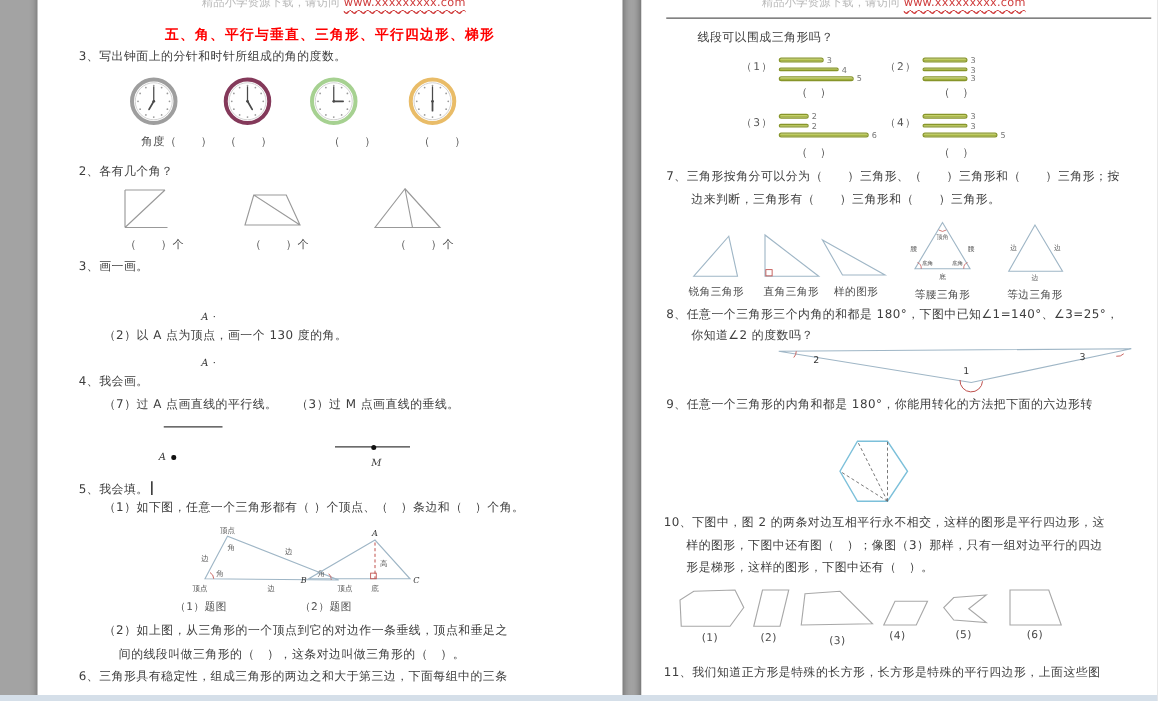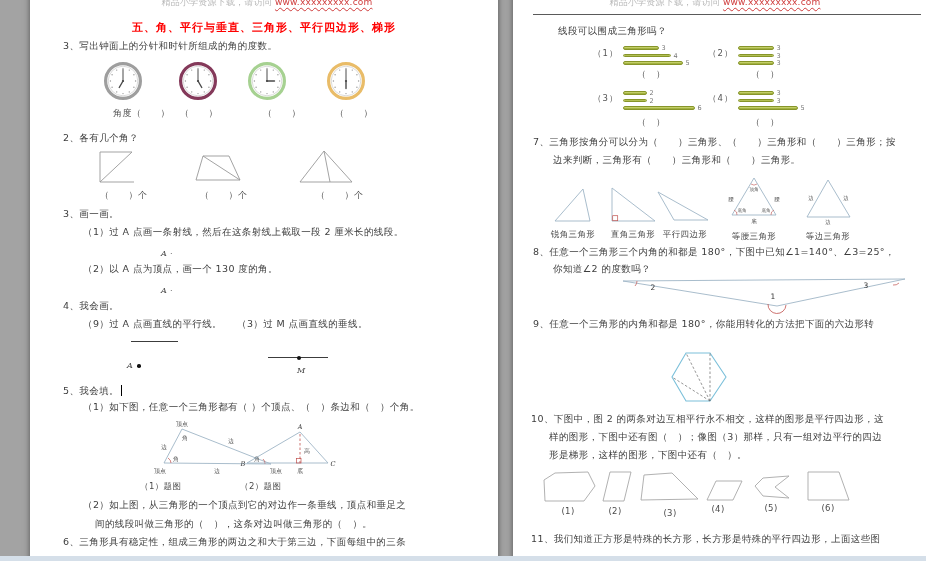--- a/index.html
+++ b/index.html
@@ -135,27 +135,26 @@
     <path d="M10 3 H36 L47 27 H3 Z M10 3 L47 27" stroke="#999" fill="none" stroke-width="0.9"></path>
   </svg>
   <svg style="left:266px;top:160px" width="60" height="38">
     <path d="M28 3 L4 34 H56 Z M28 3 L34 34" stroke="#999" fill="none" stroke-width="0.9"></path>
   </svg>
   <span class="blank" style="left:70px;top:201px">（　　）个</span>
   <span class="blank" style="left:170px;top:201px">（　　）个</span>
   <span class="blank" style="left:286px;top:201px">（　　）个</span>
 
   <div class="t" style="left:33px;top:220px">3、画一画。</div>
-  <div class="t" style="left:53px;top:238px">（1）过 A 点画一条射线，然后在这条射线上截取一段 2 厘米长的线段。</div>
   <div class="t serif" style="left:131px;top:260px;font-size:8px">A ·</div>
   <div class="t" style="left:53px;top:275px">（2）以 A 点为顶点，画一个 130 度的角。</div>
   <div class="t serif" style="left:131px;top:297px;font-size:8px">A ·</div>
 
   <div class="t" style="left:33px;top:312px">4、我会画。</div>
-  <div class="t" style="left:53px;top:330px">（9）过 A 点画直线的平行线。</div>
+  <div class="t" style="left:53px;top:330px">（7）过 A 点画直线的平行线。</div>
   <div class="t" style="left:207px;top:330px">（3）过 M 点画直线的垂线。</div>
 
   <div class="hline" style="left:101px;top:353px;width:47px"></div>
   <span class="t serif" style="left:97px;top:372px;font-size:8px">A</span>
   <div class="dot" style="left:107px;top:376px;width:3.5px;height:3.5px"></div>
 
   <div class="hline" style="left:238px;top:369px;width:60px;height:1.3px"></div>
   <div class="dot" style="left:267px;top:367.5px;width:4px;height:4px"></div>
   <span class="t serif" style="left:267px;top:377px;font-size:8px">M</span>
 
@@ -299,21 +298,21 @@
     <text x="241" y="36" style="font-size:4.5px">底角</text>
     <text x="229" y="47" style="font-size:5.5px">底</text>
     <path d="M303 4 L282 41 L325 41 Z" stroke="#9fb6c6" fill="none" stroke-width="0.9"></path>
     <text x="286" y="24" style="font-size:5.5px">边</text>
     <text x="321" y="24" style="font-size:5.5px">边</text>
     <text x="303" y="48" style="font-size:5.5px">边</text>
   </svg>
 
   <span class="t sm c" style="left:60px;top:240px">锐角三角形</span>
   <span class="t sm c" style="left:120px;top:240px">直角三角形</span>
-  <span class="t sm c" style="left:172px;top:240px">平行四边形</span>
+  <span class="t sm c" style="left:172px;top:240px">样的图形</span>
   <span class="t sm c" style="left:241px;top:242px">等腰三角形</span>
   <span class="t sm c" style="left:315px;top:242px">等边三角形</span>
 
   <div class="t" style="left:20px;top:258px">8、任意一个三角形三个内角的和都是 180°，下图中已知∠1=140°、∠3=25°，</div>
   <div class="t" style="left:40px;top:275px">你知道∠2 的度数吗？</div>
 
   <svg style="left:100px;top:288px" width="300" height="36">
     <path d="M10 5 L292 3 L164 30 Z" stroke="#9fb6c6" fill="none" stroke-width="0.9"></path>
     <path d="M155 28 A9 9 0 0 0 173 29" stroke="#c0504d" fill="none" stroke-width="0.8"></path>
     <path d="M24 5 A7 7 0 0 1 22 10" stroke="#c0504d" fill="none" stroke-width="0.7"></path>

